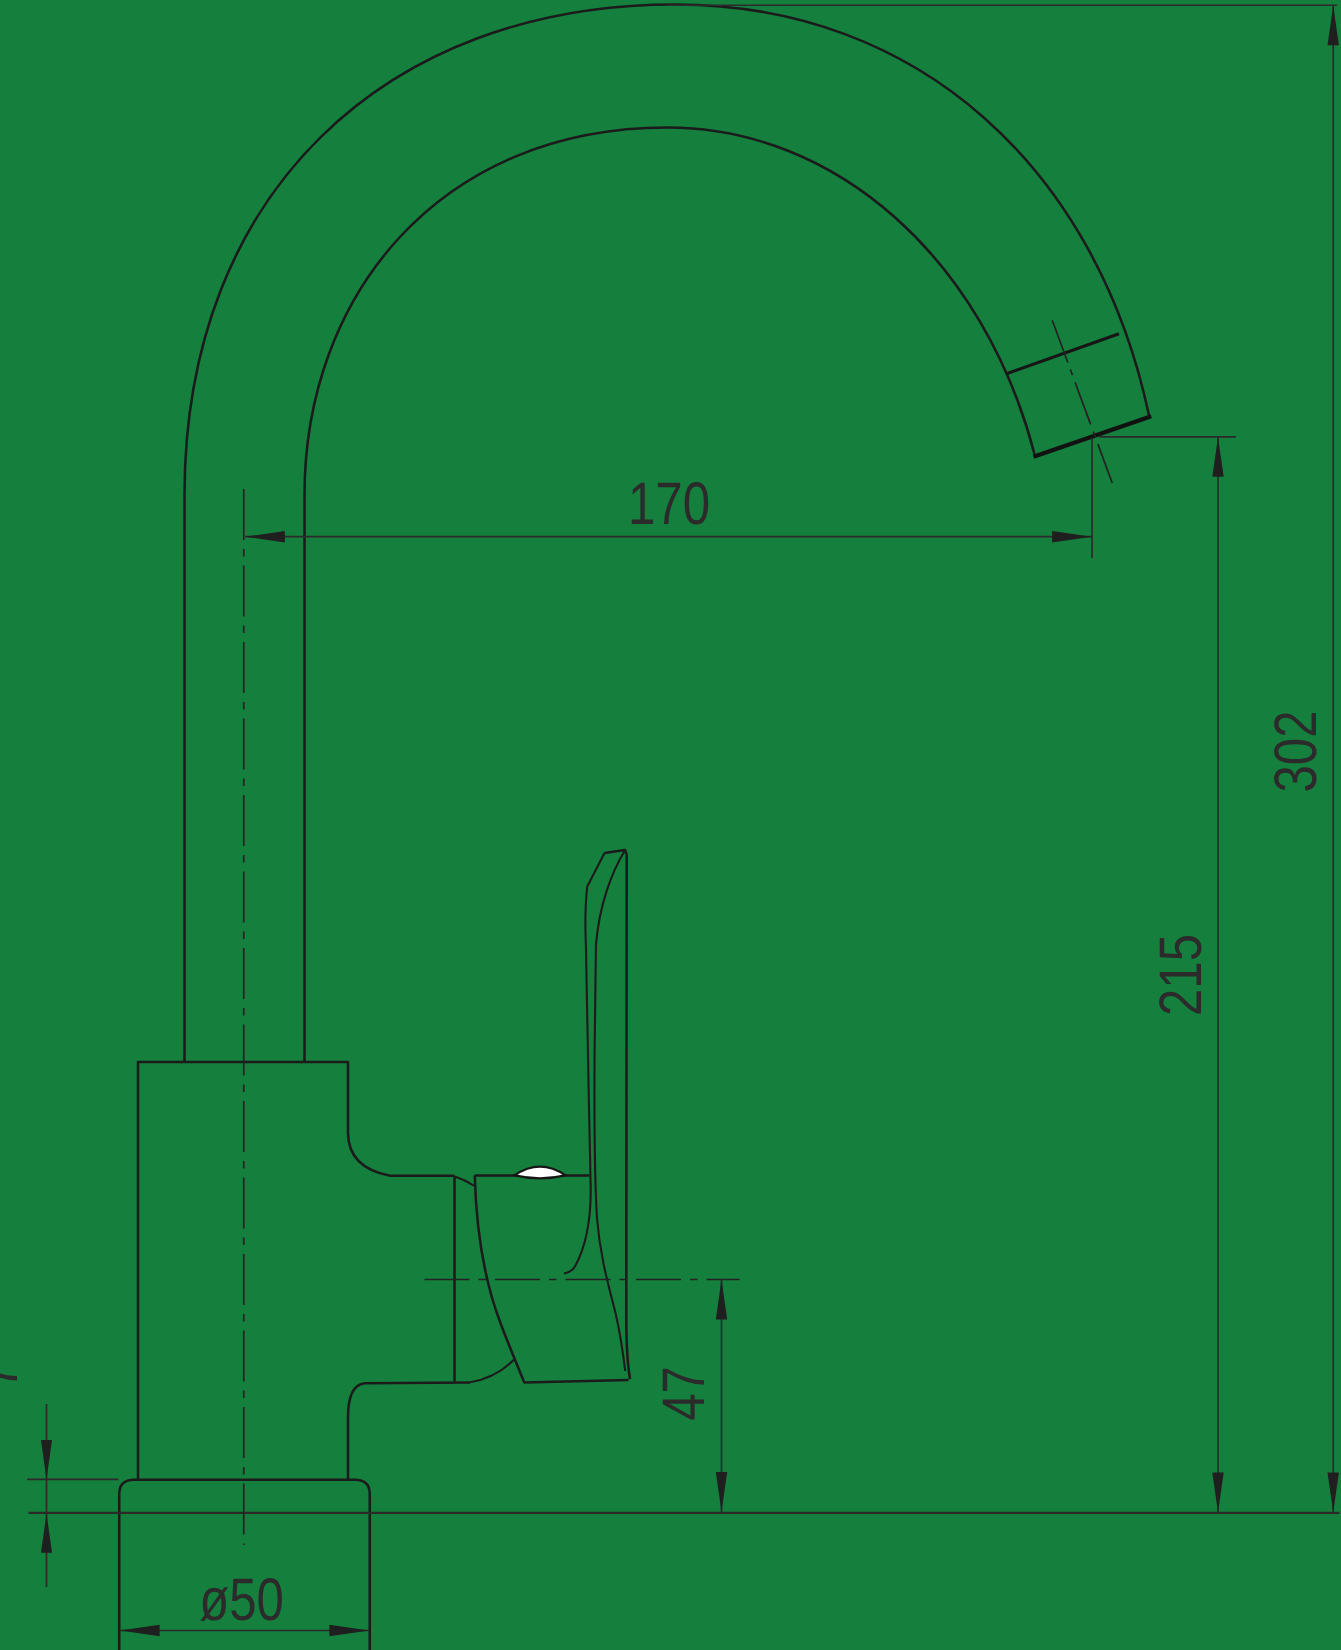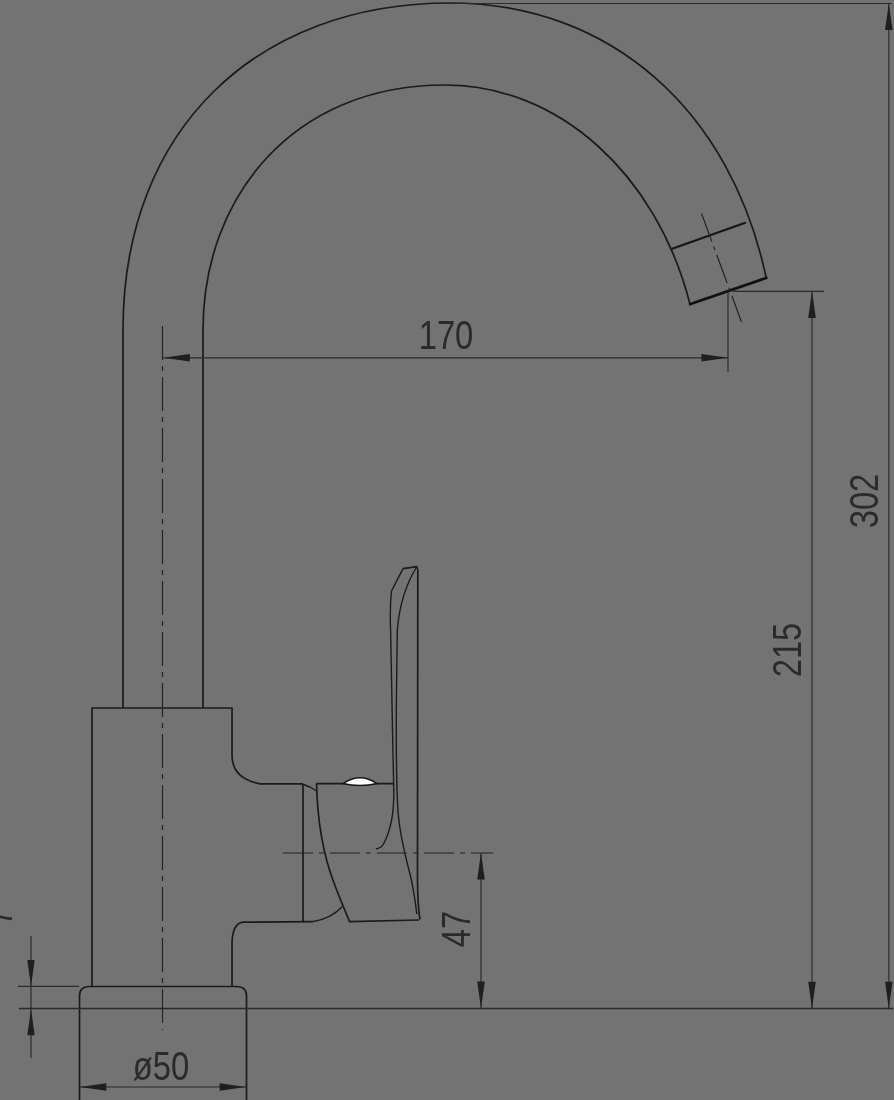--- a/index.html
+++ b/index.html
@@ -1,20 +1,20 @@
 <!DOCTYPE html>
 <html><head>
 <meta charset="utf-8">
 <style>
   html, body { margin: 0; padding: 0; background: #ffffff; }
   .stage {
     position: relative;
     width: 894px;
     height: 1100px;
-    background: #737373;
+    background: #15803d;
     overflow: hidden;
     font-family: "Liberation Sans", sans-serif;
   }
   svg { position: absolute; left: 0; top: 0; display: block; }
   .part     { fill: none; stroke: #1b1b1b; stroke-width: 1.7; stroke-linejoin: round; stroke-linecap: butt; }
   .part-thin{ fill: none; stroke: #1b1b1b; stroke-width: 1.4; stroke-linejoin: round; }
   .face     { fill: none; stroke: #111111; stroke-width: 2.8; stroke-linecap: butt; }
   .band     { fill: none; stroke: #161616; stroke-width: 2.1; }
   .counter  { fill: none; stroke: #2a2a2a; stroke-width: 1.5; }
   .cline    { fill: none; stroke: #222222; stroke-width: 1.15; }

